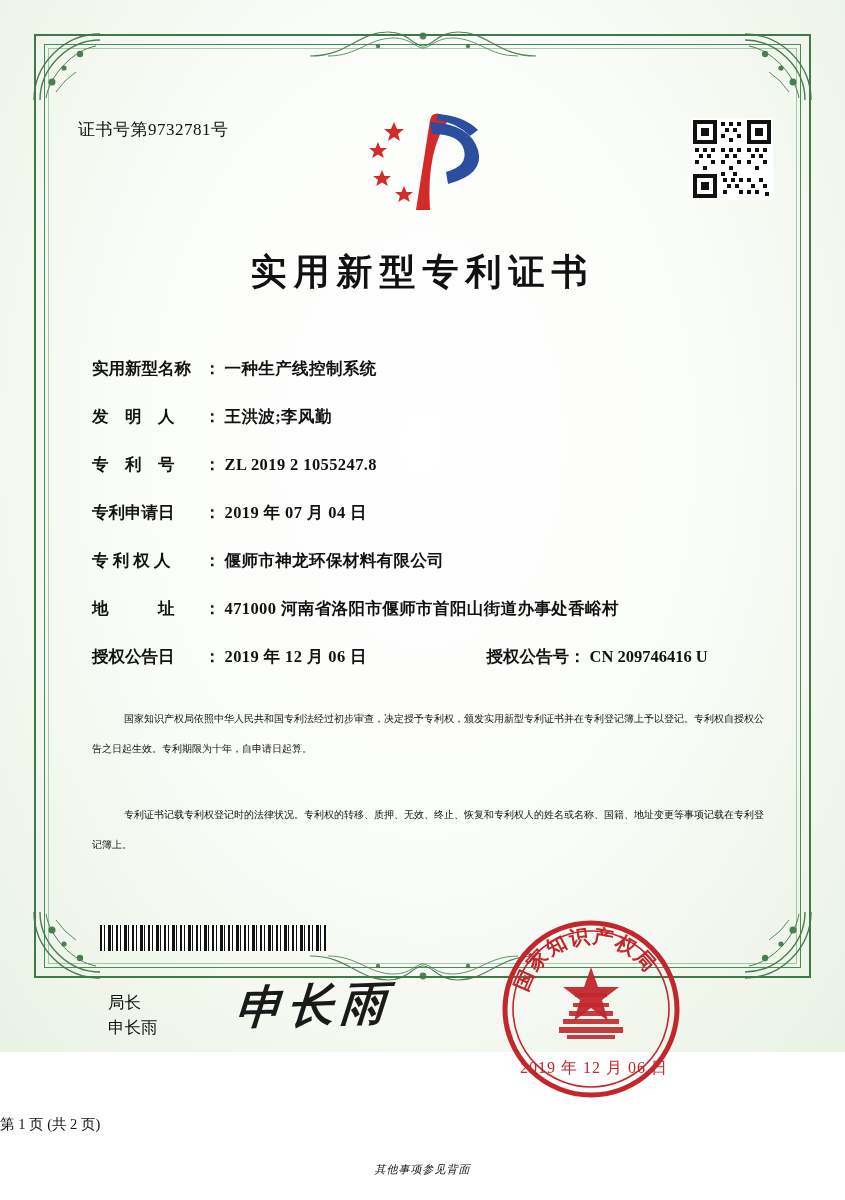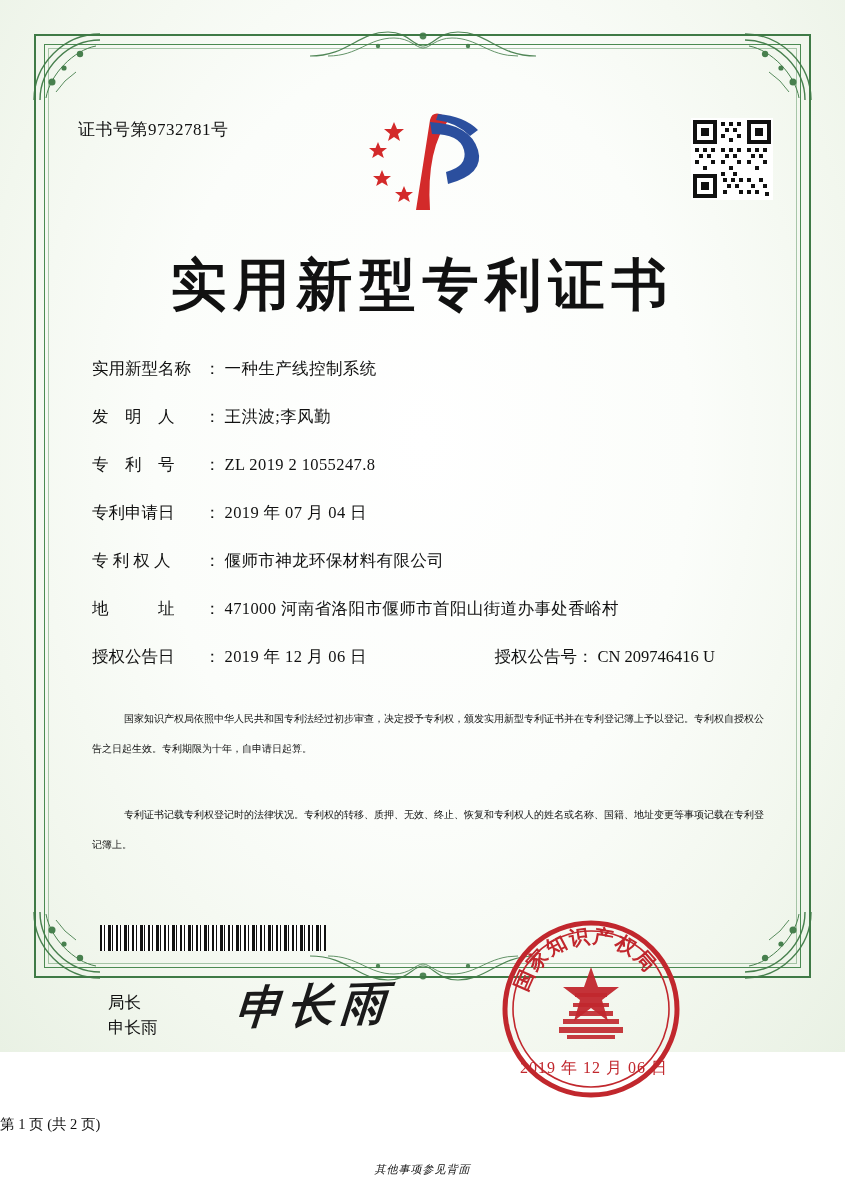--- a/index.html
+++ b/index.html
@@ -104,57 +104,58 @@
     height: 82px;
   }
   .qr svg { display:block; }
 
   .title {
     position: absolute;
     left: 0;
     right: 0;
     top: 248px;
     text-align: center;
-    font-size: 56px;
+    font-size: 36px;
     font-weight: bold;
     letter-spacing: 7px;
     color: #111;
     font-family: "DejaVu Serif", "Liberation Serif", serif;
   }
 
   
   .fields {
     position: absolute;
     left: 92px;
     top: 358px;
     width: 670px;
     font-size: 16.5px;
     color: #111;
   }
   .field-row {
     display: flex;
     align-items: baseline;
     margin-bottom: 26px;
+    font-weight: bold;
   }
   .field-label {
     width: 112px;
     flex: 0 0 112px;
     white-space: nowrap;
     letter-spacing: 0px;
   }
   .field-colon { margin-right: 4px; }
   .field-value {
     flex: 1;
     letter-spacing: .4px;
   }
   .field-row.pair .field-value { flex: 0 0 auto; min-width: 250px; }
   .field-label2 {
     flex: 0 0 auto;
     white-space: nowrap;
-    margin-left: 20px;
+    margin-left: 12px;
   }
 
   .para {
     position: absolute;
     left: 92px;
     width: 672px;
     font-size: 10px;
     line-height: 30px;
     text-align: justify;
     color: #111;

